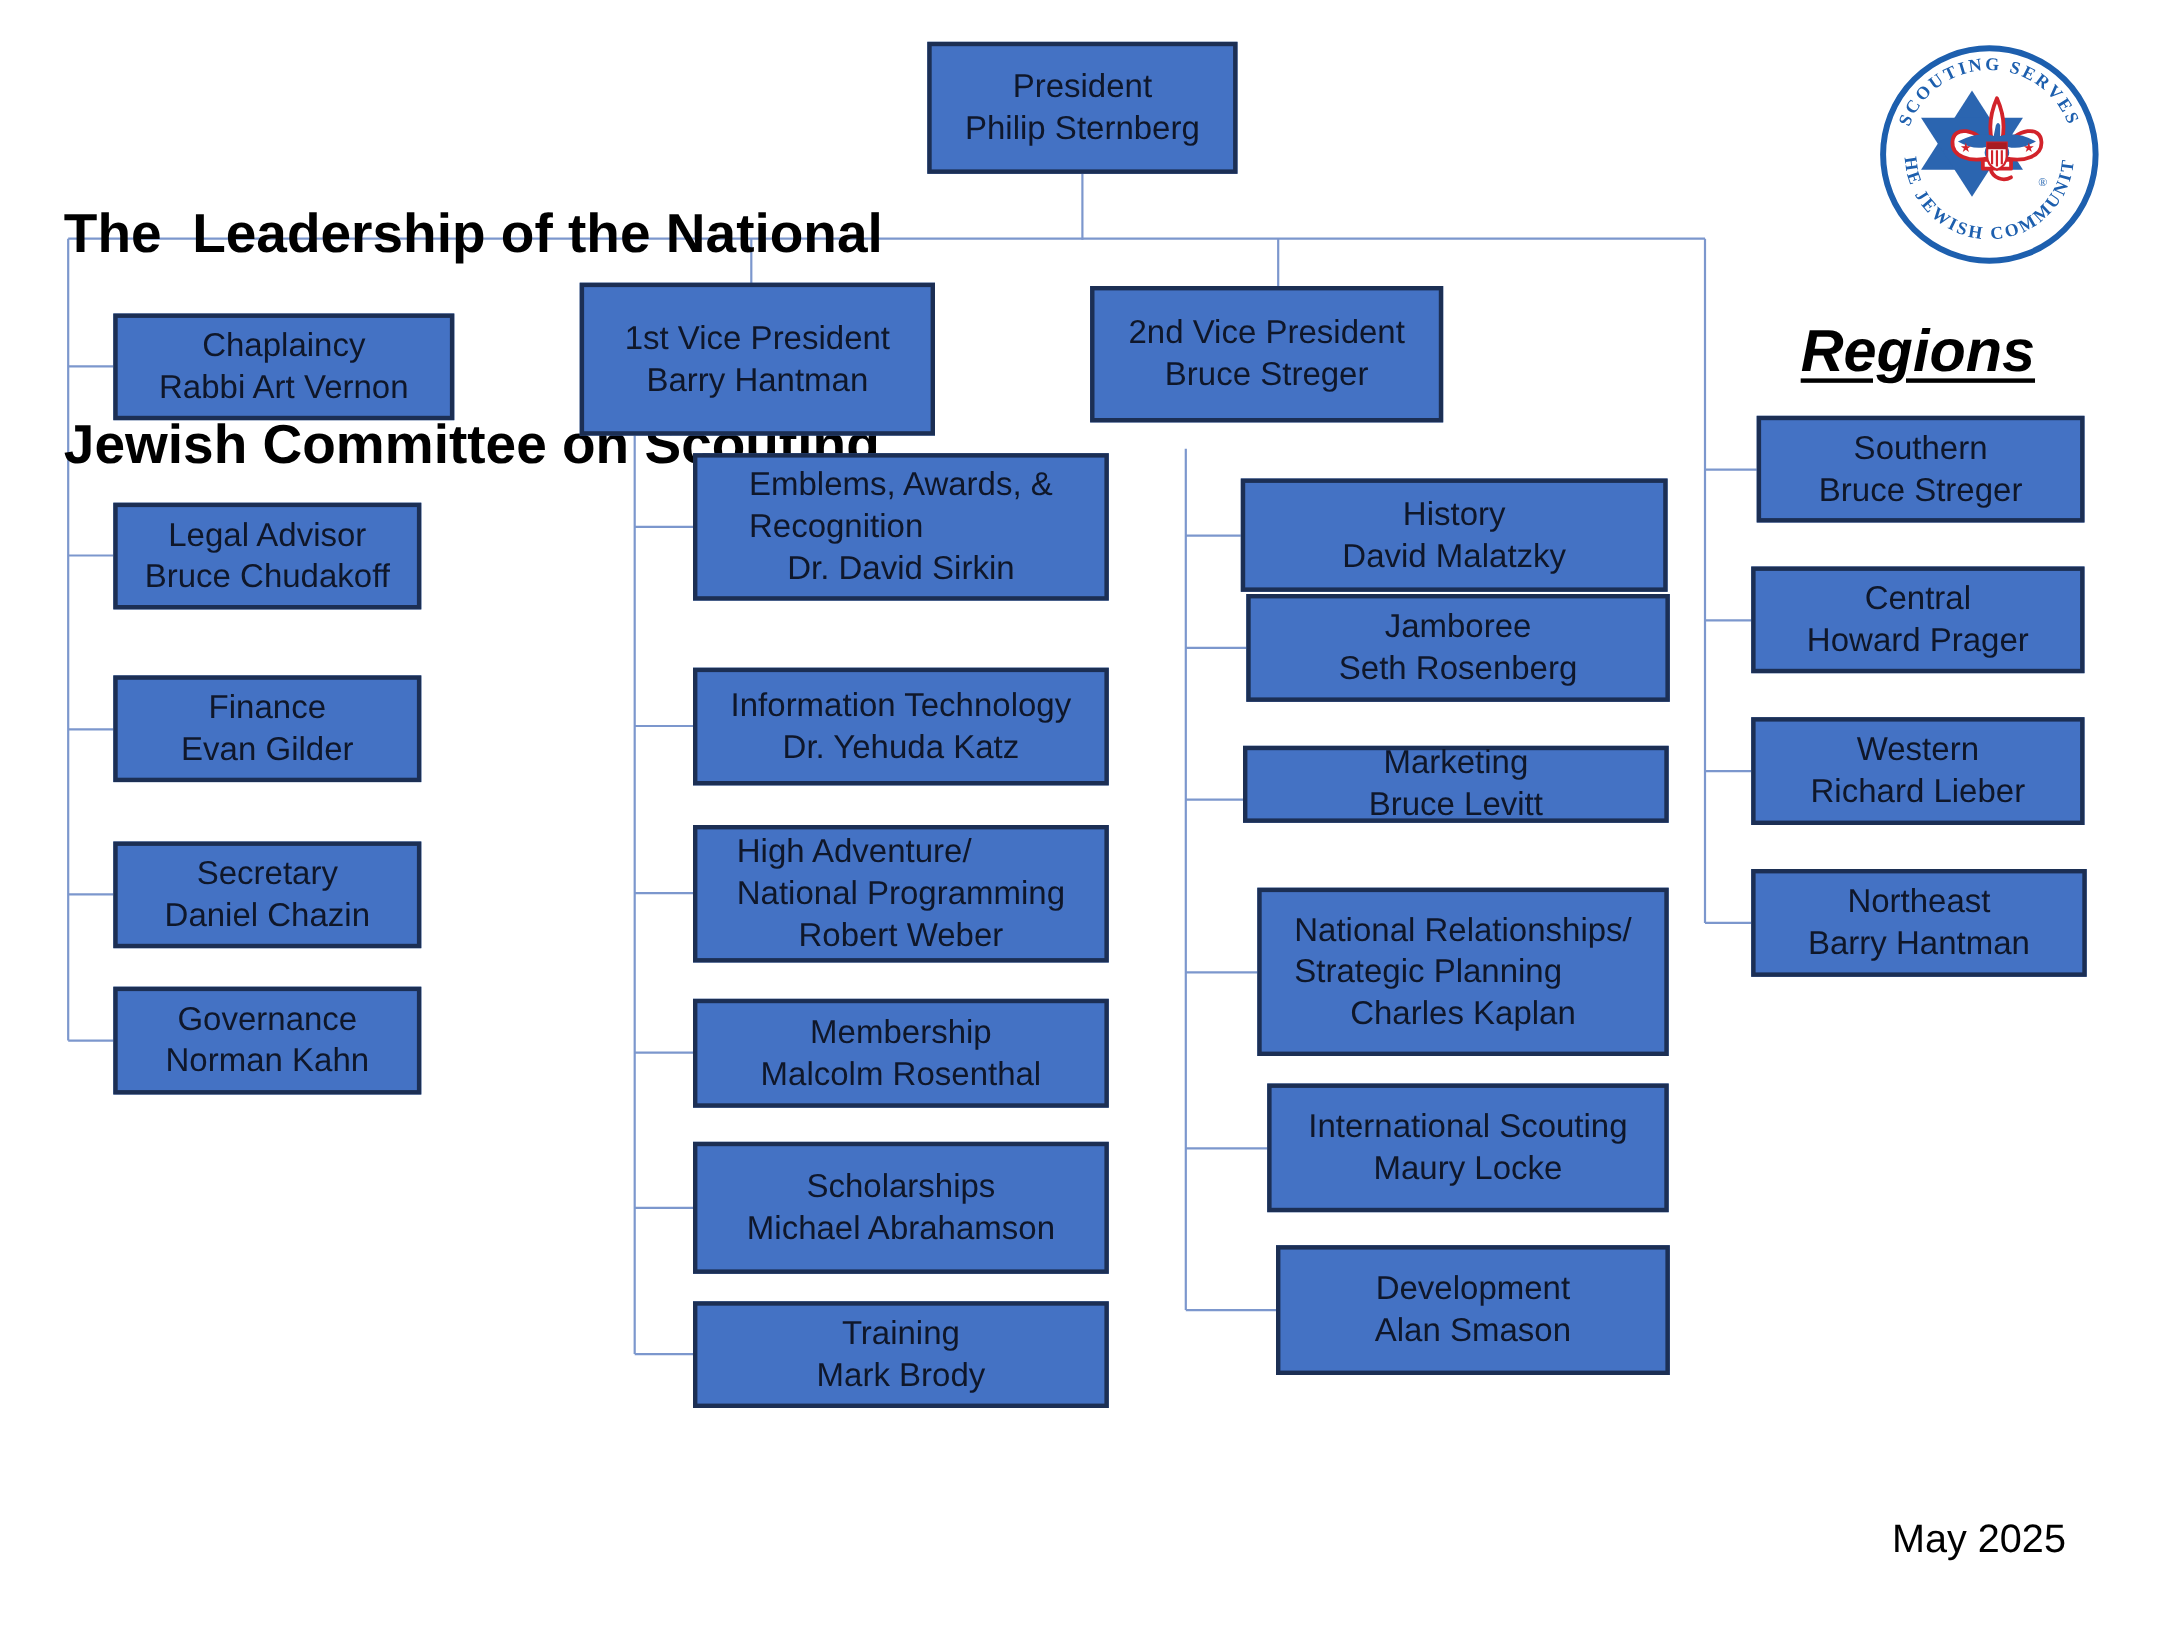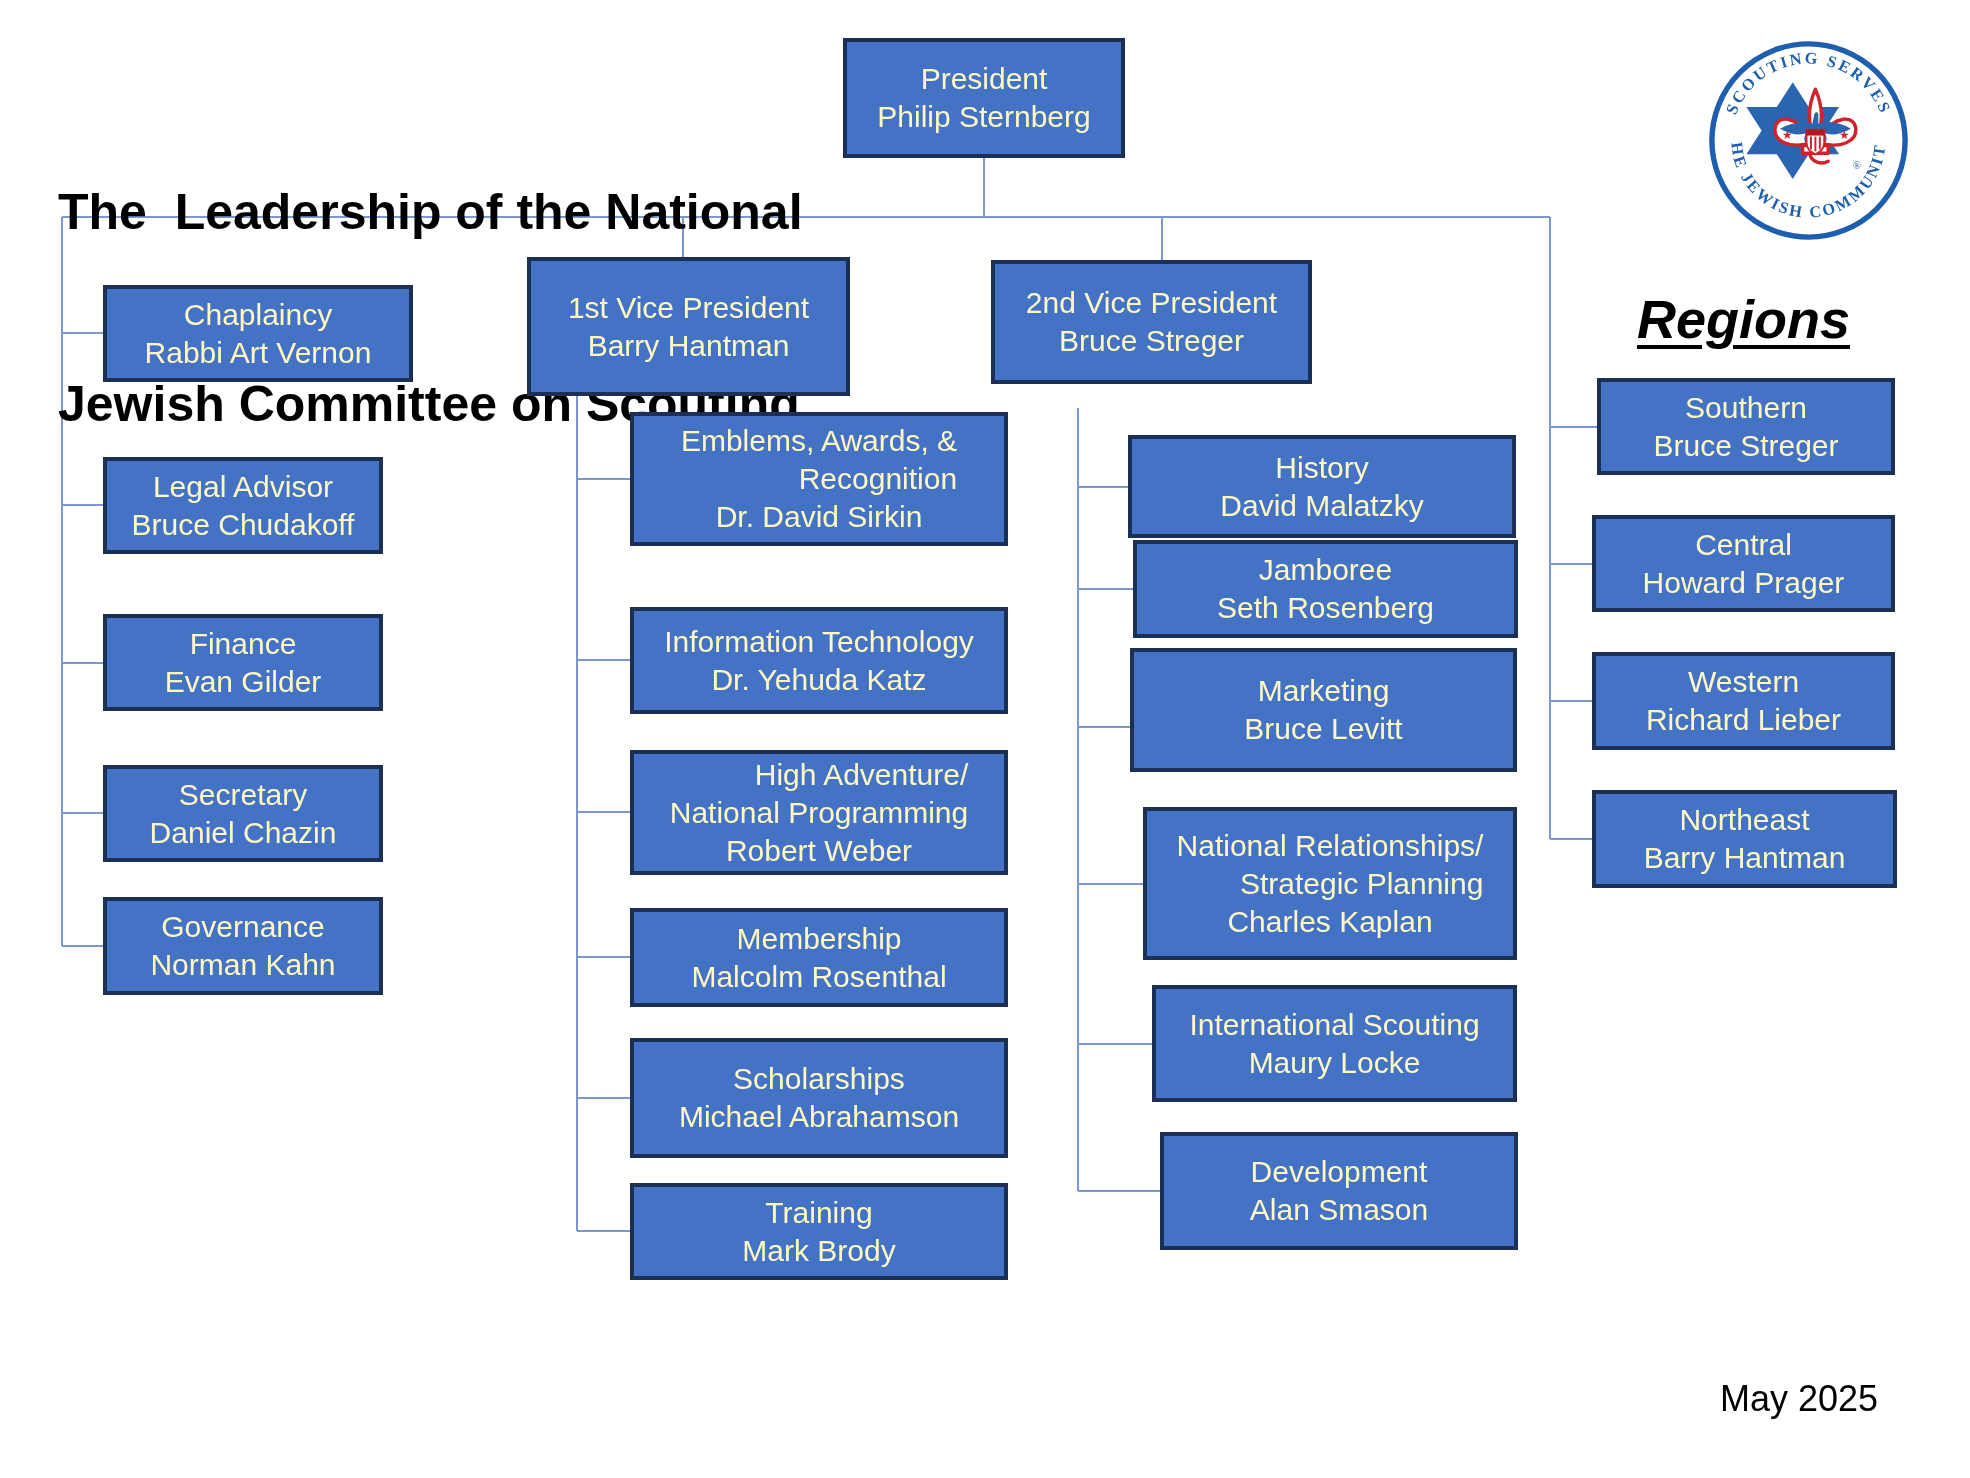--- a/index.html
+++ b/index.html
@@ -18,23 +18,23 @@
     background:#ffffff;
     font-family:"Liberation Sans", sans-serif;
     overflow:hidden;
   }
   .connectors{position:absolute;left:0;top:0;z-index:1;}
   .connectors line{stroke:var(--connector);stroke-width:2;fill:none;}
   .node{
     position:absolute;z-index:2;box-sizing:border-box;
     background:var(--box-fill);
     border:4px solid var(--box-border);
-    color:#fef9c3;
+    color:#0f172a;
     display:flex;flex-direction:column;align-items:center;justify-content:center;
-    text-align:right;
+    text-align:left;
     font-size:30px;line-height:38px;
   }
   .node .line{white-space:pre-line;}
   .page-title{
     position:absolute;left:58px;top:52px;z-index:2;
     color:var(--ink);font-weight:bold;font-size:50px;line-height:64px;
     white-space:pre;letter-spacing:0px;
   }
   .regions-heading{
     position:absolute;left:1576px;top:288px;width:335px;z-index:2;
@@ -175,21 +175,21 @@
     <div class="line">Bruce Streger</div>
   </div>
   <div class="node" style="left:1128px;top:435px;width:388px;height:103px;">
     <div class="line">History</div>
     <div class="line">David Malatzky</div>
   </div>
   <div class="node" style="left:1133px;top:540px;width:385px;height:98px;">
     <div class="line">Jamboree</div>
     <div class="line">Seth Rosenberg</div>
   </div>
-  <div class="node" style="left:1130px;top:648px;width:387px;height:124px;">
+  <div class="node" style="left:1130px;top:678px;width:387px;height:70px;">
     <div class="line">Marketing</div>
     <div class="line">Bruce Levitt</div>
   </div>
   <div class="node" style="left:1143px;top:807px;width:374px;height:153px;">
     <div class="line">National Relationships/
 Strategic Planning</div>
     <div class="line">Charles Kaplan</div>
   </div>
   <div class="node" style="left:1152px;top:985px;width:365px;height:117px;">
     <div class="line">International Scouting</div>

